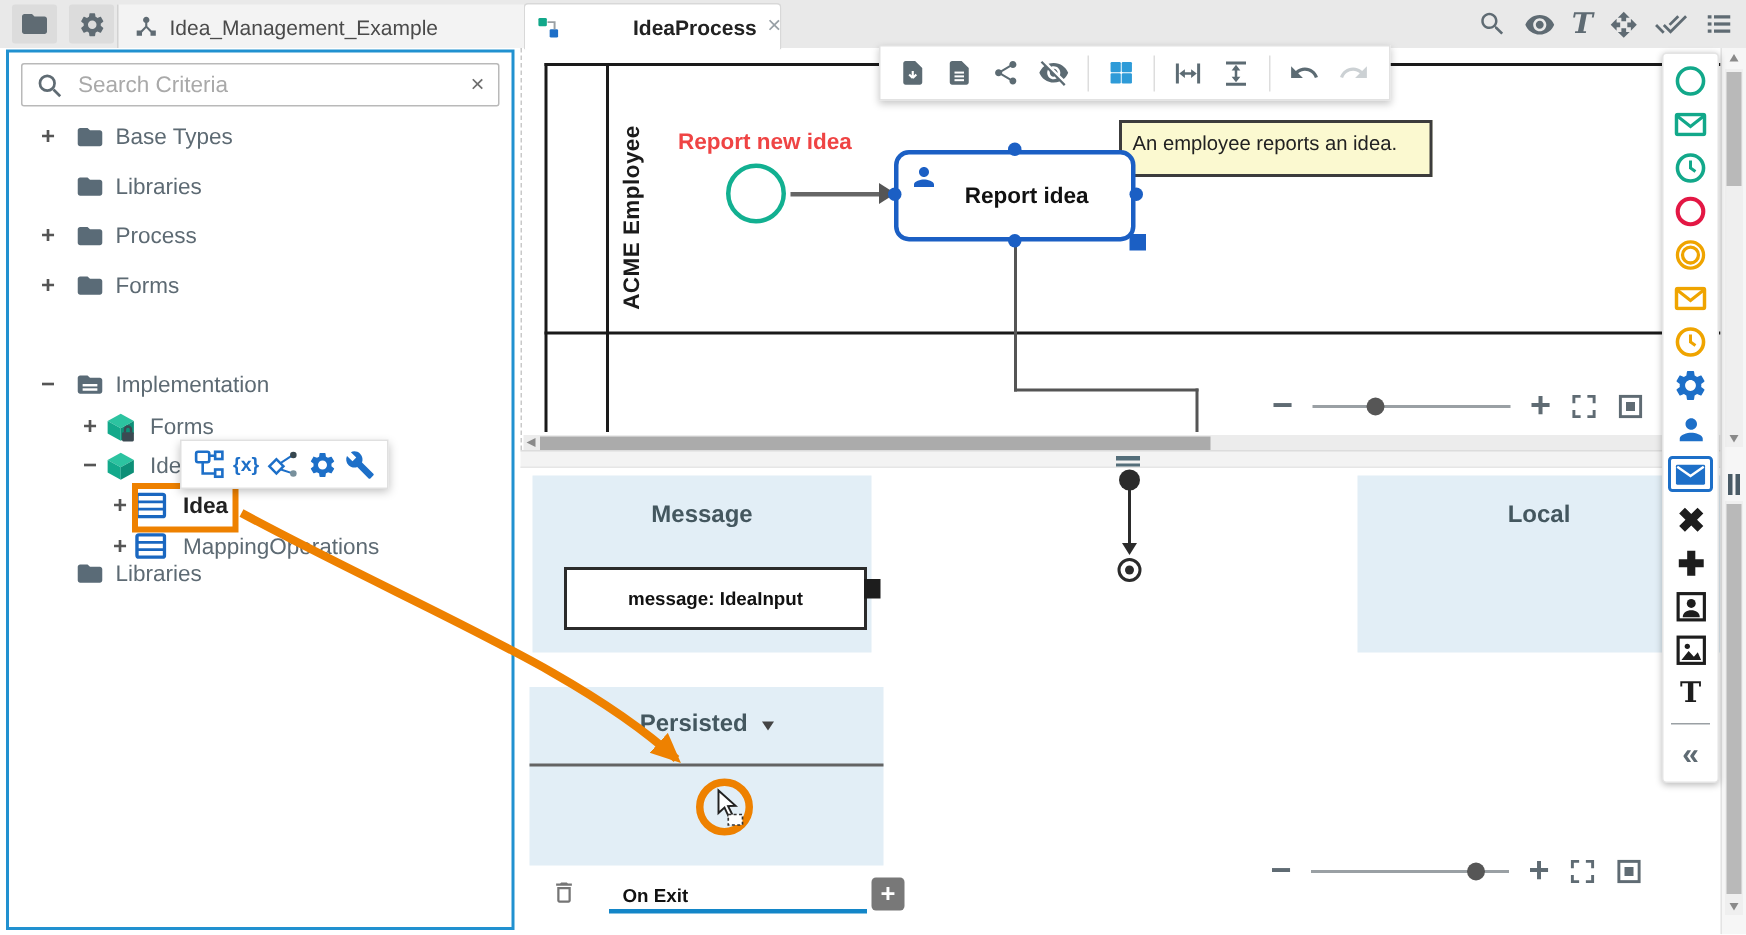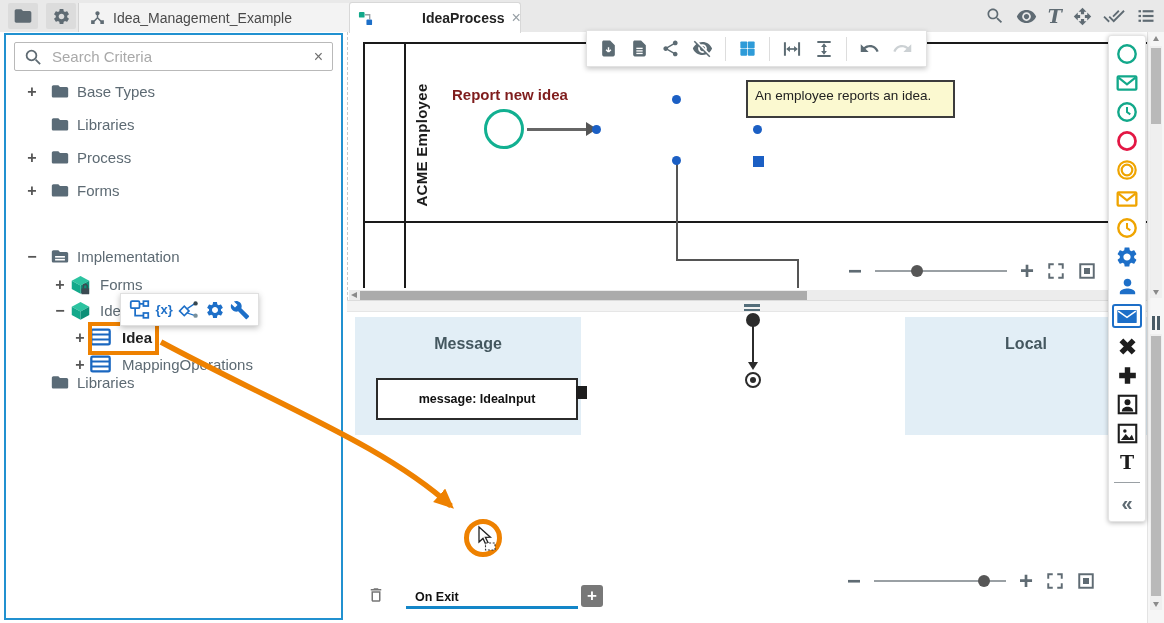--- a/index.html
+++ b/index.html
@@ -30,21 +30,21 @@
   .lv1 .texp{left:52px}.lv1 .tico{left:70px}.lv1 .tlab{left:100px}
   .lv2 .texp{left:72px}.lv2 .tico{left:90px}.lv2 .tlab{left:122px}
   .boldlab{font-weight:700;color:#222;}
   .hibox{position:absolute;left:88px;top:290px;width:71px;height:33px;border:4px solid #ee8100;box-sizing:border-box;z-index:5;}
   .ctxbar{position:absolute;left:120px;top:261px;width:139px;height:33px;background:#fff;border:1px solid #e0e0e0;box-shadow:0 2px 6px rgba(0,0,0,.25);z-index:6;display:flex;align-items:center;justify-content:space-around;padding:0 6px;box-sizing:border-box;}
   .exprtxt{font-weight:700;font-size:13px;color:#1d6fc8;}
   
   .canvas-top{position:absolute;left:347px;top:32px;width:817px;height:268px;background:#fff;border-left:1px dashed #c9c9c9;box-sizing:border-box;}
   .pline{position:absolute;background:#1a1a1a;}
   .lane-label{position:absolute;left:-1px;top:104px;width:150px;height:18px;transform:rotate(-90deg);text-align:center;font-weight:700;font-size:15px;color:#1b1b1b;letter-spacing:.3px;}
-  .flowlbl{position:absolute;font-weight:700;font-size:15px;color:#7f1d1d;white-space:nowrap;}
+  .flowlbl{position:absolute;font-weight:700;font-size:15px;color:#ef4444;white-space:nowrap;}
   .start-ev{position:absolute;left:136px;top:77px;width:40px;height:40px;border:3px solid #12b091;border-radius:50%;box-sizing:border-box;background:#fff;}
   .seq{position:absolute;left:179px;top:96px;width:61px;height:2.5px;background:#666;}
   .seq-ah{position:absolute;left:238px;top:90px;width:0;height:0;border-left:11px solid #555;border-top:7px solid transparent;border-bottom:7px solid transparent;}
   .task{position:absolute;left:248px;top:68px;width:161px;height:61px;border:3px solid #1b5fc4;border-radius:10px;background:#fff;box-sizing:border-box;z-index:2;display:flex;align-items:center;justify-content:center;}
   .task .lbl{font-weight:700;font-size:15px;color:#111;margin-left:16px;}
   .hdot{position:absolute;width:9px;height:9px;border-radius:50%;background:#1b5fc4;z-index:3;}
   .hsq{position:absolute;width:11px;height:11px;background:#1b5fc4;z-index:3;}
   .note{position:absolute;left:398px;top:48px;width:209px;height:38px;background:#fbf9d0;border:2px solid #3c3c3c;box-sizing:border-box;font-size:13.5px;color:#222;padding:6px 7px;z-index:1;}
   .cline{position:absolute;background:#555;}
   .tbar{position:absolute;left:238px;top:-2px;width:341px;height:37px;background:#fff;border:1px solid #e2e2e2;box-shadow:0 2px 5px rgba(0,0,0,.22);z-index:10;display:flex;align-items:center;gap:12px;padding:0 12px;box-sizing:border-box;}
@@ -327,20 +327,28 @@
     <div class="pline" style="left:15px;top:10px;width:2px;height:246px"></div>
     <div class="pline" style="left:56px;top:10px;width:2px;height:246px"></div>
     <div class="pline" style="left:15px;top:189px;width:786px;height:2px"></div>
     <div class="lane-label">ACME Employee</div>
 
     <div class="flowlbl" style="left:104px;top:54px">Report new idea</div>
     <div class="start-ev"></div>
     <div class="seq"></div>
     <div class="seq-ah"></div>
 
+    <div class="task">
+      <span style="position:absolute;left:7px;top:5px">
+          <svg width="20" height="20" viewBox="0 0 24 24">
+            <path fill="#1b5fc4" d="M12 12c2.21 0 4-1.79 4-4s-1.79-4-4-4-4 1.79-4 4 1.79 4 4 4zm0 2c-2.67 0-8 1.34-8 4v2h16v-2c0-2.66-5.33-4-8-4z"></path>
+          </svg>
+        </span>
+      <span class="lbl">Report idea</span>
+    </div>
     <div class="hdot" style="left:324px;top:63px"></div>
     <div class="hdot" style="left:244px;top:93px"></div>
     <div class="hdot" style="left:405px;top:93px"></div>
     <div class="hdot" style="left:324px;top:124px"></div>
     <div class="hsq" style="left:405px;top:124px"></div>
 
     <div class="note">An employee reports an idea.</div>
 
     <div class="cline" style="left:328px;top:129px;width:2px;height:100px"></div>
     <div class="cline" style="left:328px;top:227px;width:123px;height:2px"></div>
@@ -450,20 +458,27 @@
     <div class="bpanel" style="left:558px;top:5px;width:242px;height:118px">
       <div class="ptitle">Local</div>
     </div>
 
     <div class="mc-circle"></div>
     <div class="mc-line"></div>
     <div class="mc-ah"></div>
     <div class="mc-target"></div>
     <div class="mc-dot"></div>
 
+    <div class="bpanel" style="left:6px;top:146px;width:236px;height:119px">
+      <div class="pers-title">
+        <span class="t">Persisted</span>
+        <span class="caret"></span>
+      </div>
+      <div class="pdiv"></div>
+    </div>
 
     <div class="ring"></div>
     <div class="dragcur">
       <svg width="26" height="26" viewBox="0 0 26 26">
         <path d="M6 2 L6 17 L10 13.4 L12.7 19.2 L15.2 18 L12.4 12.4 L17.4 12.2 Z" fill="#fff" stroke="#222" stroke-width="1.3"></path>
         <rect x="12.5" y="18" width="9.5" height="7" fill="#fff" stroke="#333" stroke-width="1.1" stroke-dasharray="2 1.6"></rect>
       </svg>
     </div>
 
     <span class="trash">

